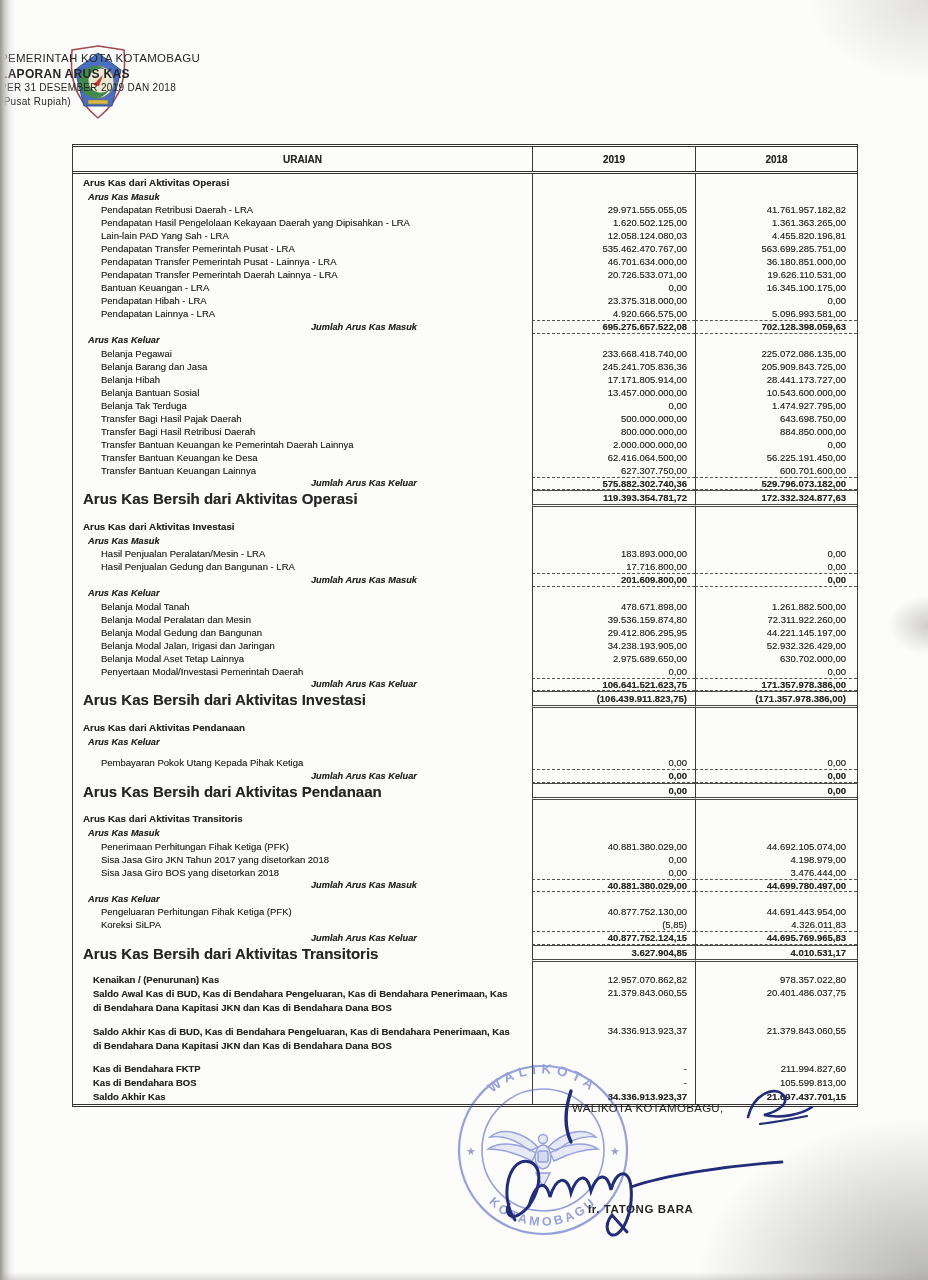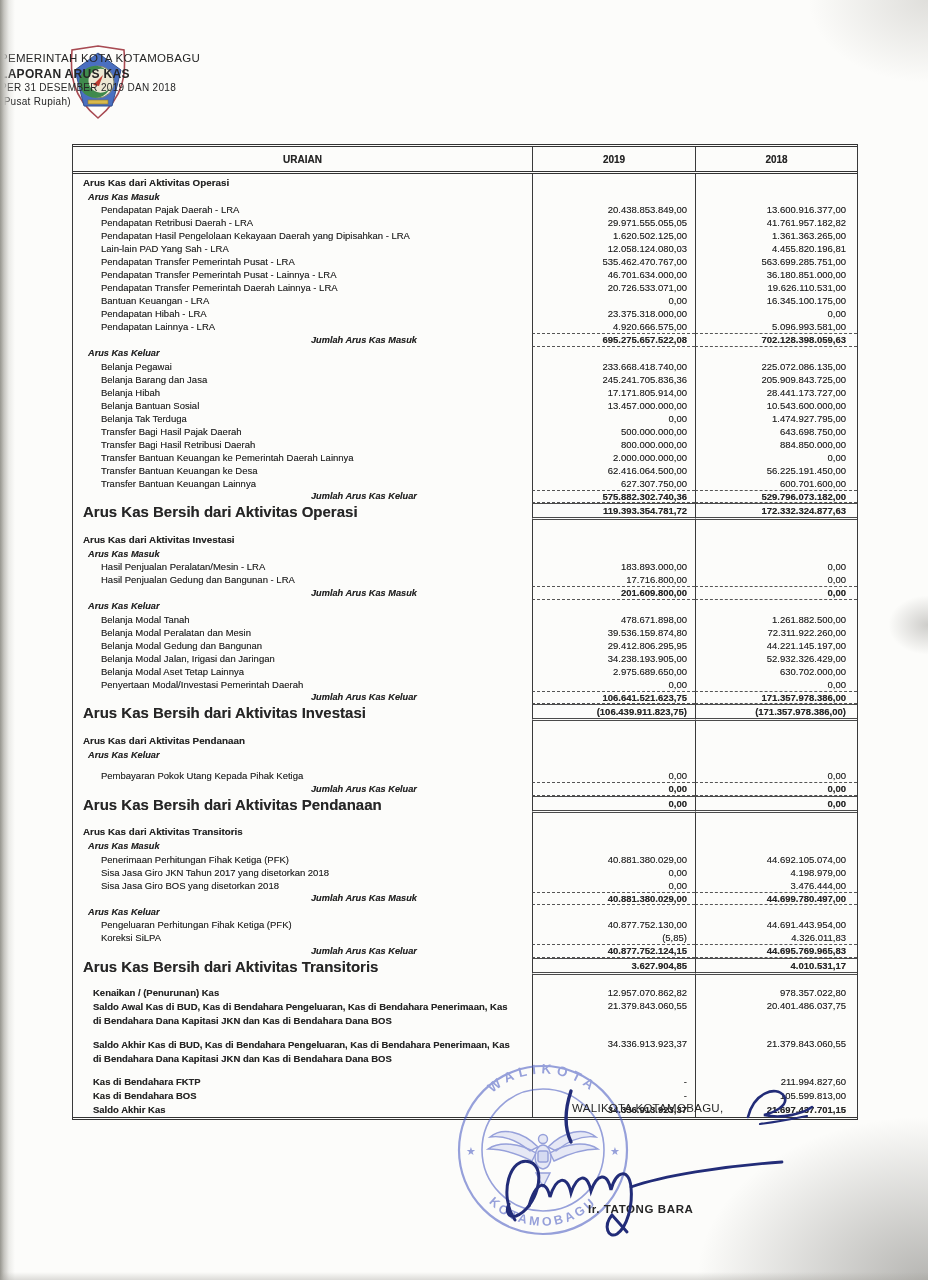--- a/index.html
+++ b/index.html
@@ -109,27 +109,20 @@
         </div>
         <div class="row sub">
           <div class="c lab">
             <span>Arus Kas Masuk</span>
           </div>
           <div class="c val v1"></div>
           <div class="c val v2"></div>
         </div>
         <div class="row item">
           <div class="c lab">
-            <span>Pendapatan Pajak Daerah - LRA</span>
-          </div>
-          <div class="c val v1">20.438.853.849,00</div>
-          <div class="c val v2">13.600.916.377,00</div>
-        </div>
-        <div class="row item">
-          <div class="c lab">
             <span>Pendapatan Retribusi Daerah - LRA</span>
           </div>
           <div class="c val v1">29.971.555.055,05</div>
           <div class="c val v2">41.761.957.182,82</div>
         </div>
         <div class="row item">
           <div class="c lab">
             <span>Pendapatan Hasil Pengelolaan Kekayaan Daerah yang Dipisahkan - LRA</span>
           </div>
           <div class="c val v1">1.620.502.125,00</div>

